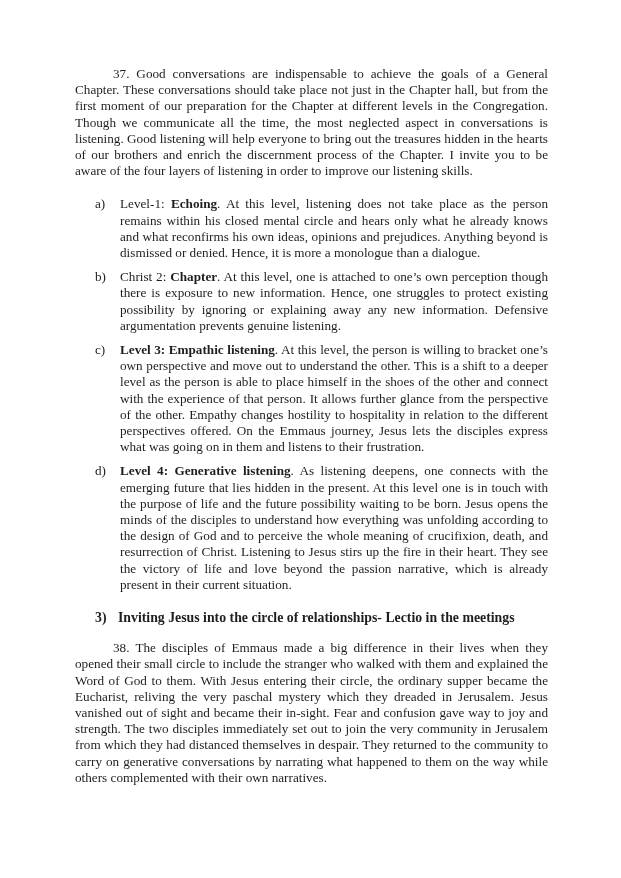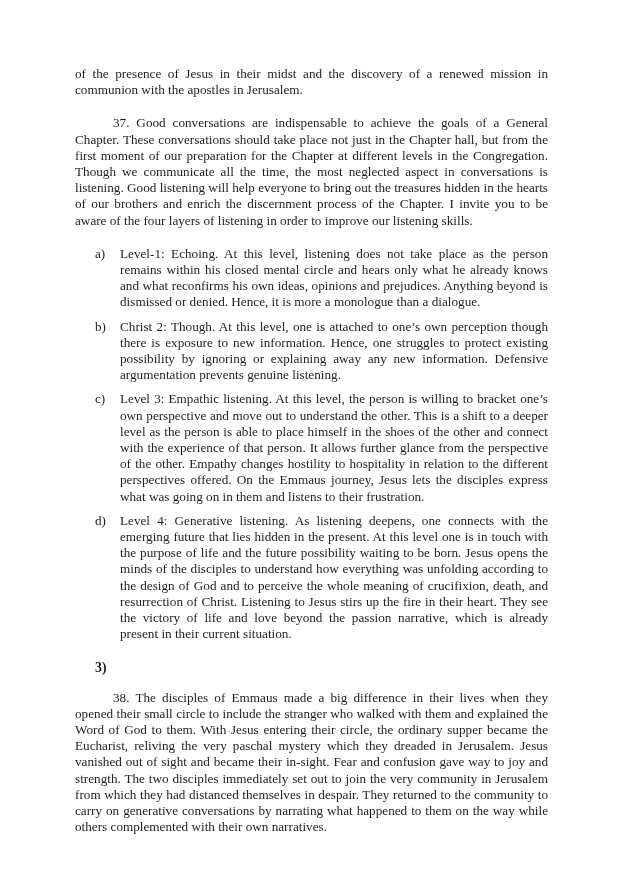--- a/index.html
+++ b/index.html
@@ -42,21 +42,21 @@
   }
   .list-item .marker {
     flex: 0 0 25px;
     width: 25px;
   }
   .list-item .item-text {
     flex: 1;
     text-align: justify;
   }
   .bold {
-    font-weight: normal;
+    font-weight: bold;
   }
   .section-heading {
     display: flex;
     font-weight: bold;
     font-size: 13.8px;
     line-height: 17px;
     margin: 16px 0 14px 20px;
   }
   .section-heading .marker {
     flex: 0 0 23px;
@@ -71,49 +71,49 @@
     font-size: 13px;
     color: #1e1e1e;
   }
 </style>
 </head>
 <body>
 
 <div class="page">
   <div class="body-text">
 
-    <p class="para">of the presence of Jesus in their midst and the discovery of a renewed mission in communion with the apostles in Jerusalem.</p>
 
     <p class="para first-line-indent">37. Good conversations are indispensable to achieve the goals of a General Chapter. These conversations should take place not just in the Chapter hall, but from the first moment of our preparation for the Chapter at different levels in the Congregation. Though we communicate all the time, the most neglected aspect in conversations is listening. Good listening will help everyone to bring out the treasures hidden in the hearts of our brothers and enrich the discernment process of the Chapter. I invite you to be aware of the four layers of listening in order to improve our listening skills.</p>
 
     <div class="levels-list">
 
       <div class="list-item">
         <span class="marker">a)</span>
         <span class="item-text"><span>Level-1: </span><span class="bold">Echoing</span><span>. At this level, listening does not take place as the person remains within his closed mental circle and hears only what he already knows and what reconfirms his own ideas, opinions and prejudices. Anything beyond is dismissed or denied. Hence, it is more a monologue than a dialogue.</span></span>
       </div>
 
       <div class="list-item">
         <span class="marker">b)</span>
-        <span class="item-text"><span>Christ 2: </span><span class="bold">Though</span><span>. At this level, one is attached to one’s own perception though there is exposure to new information. Hence, one struggles to protect existing possibility by ignoring or explaining away any new information. Defensive argumentation prevents genuine listening.</span></span>
+        <span class="item-text"><span>Christ 2: </span><span class="bold">Chapter</span><span>. At this level, one is attached to one’s own perception though there is exposure to new information. Hence, one struggles to protect existing possibility by ignoring or explaining away any new information. Defensive argumentation prevents genuine listening.</span></span>
       </div>
 
       <div class="list-item">
         <span class="marker">c)</span>
         <span class="item-text"><span></span><span class="bold">Level 3: Empathic listening</span><span>. At this level, the person is willing to bracket one’s own perspective and move out to understand the other. This is a shift to a deeper level as the person is able to place himself in the shoes of the other and connect with the experience of that person. It allows further glance from the perspective of the other. Empathy changes hostility to hospitality in relation to the different perspectives offered. On the Emmaus journey, Jesus lets the disciples express what was going on in them and listens to their frustration.</span></span>
       </div>
 
       <div class="list-item">
         <span class="marker">d)</span>
         <span class="item-text"><span></span><span class="bold">Level 4: Generative listening</span><span>. As listening deepens, one connects with the emerging future that lies hidden in the present. At this level one is in touch with the purpose of life and the future possibility waiting to be born. Jesus opens the minds of the disciples to understand how everything was unfolding according to the design of God and to perceive the whole meaning of crucifixion, death, and resurrection of Christ. Listening to Jesus stirs up the fire in their heart. They see the victory of life and love beyond the passion narrative, which is already present in their current situation.</span></span>
       </div>
 
     </div>
 
     <div class="section-heading">
       <span class="marker">3)</span>
+      <span>Inviting Jesus into the circle of relationships- Lectio in the meetings</span>
     </div>
 
     <p class="para first-line-indent">38. The disciples of Emmaus made a big difference in their lives when they opened their small circle to include the stranger who walked with them and explained the Word of God to them. With Jesus entering their circle, the ordinary supper became the Eucharist, reliving the very paschal mystery which they dreaded in Jerusalem. Jesus vanished out of sight and became their in-sight. Fear and confusion gave way to joy and strength. The two disciples immediately set out to join the very community in Jerusalem from which they had distanced themselves in despair. They returned to the community to carry on generative conversations by narrating what happened to them on the way while others complemented with their own narratives.</p>
 
   </div>
 
 </div>
 
 </body></html>

